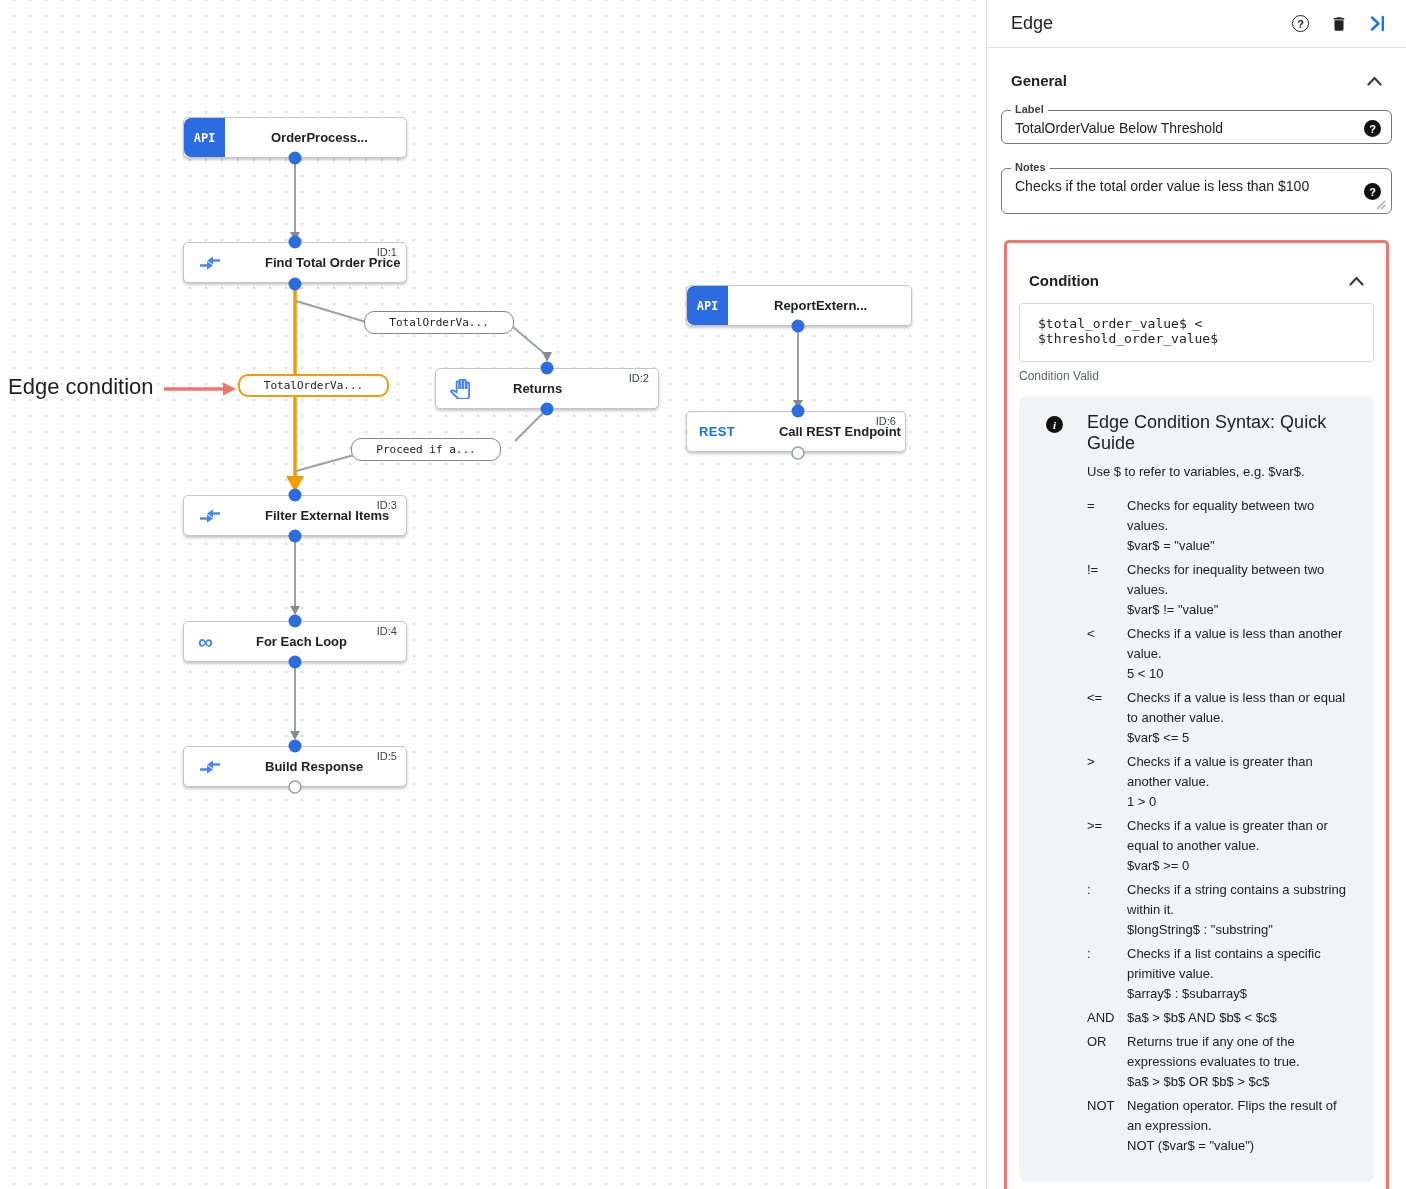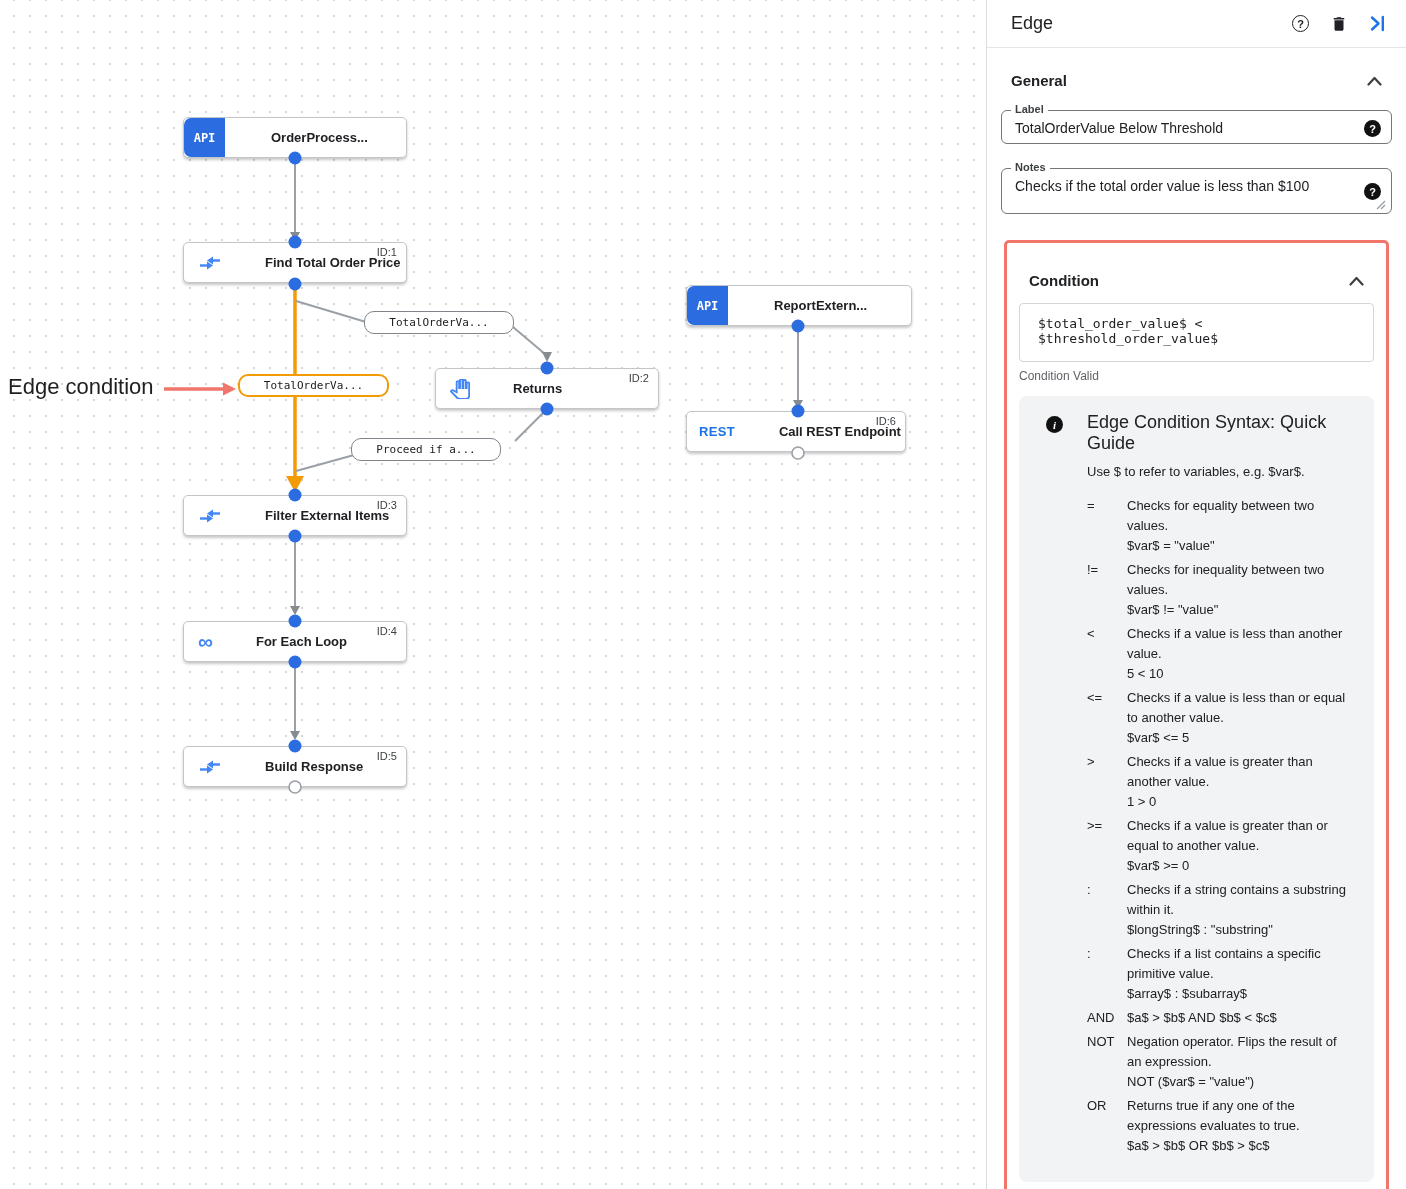--- a/index.html
+++ b/index.html
@@ -321,31 +321,31 @@
                   <div>$array$ : $subarray$</div>
                 </div>
             </div>
             <div class="g-row">
               <div class="g-op">AND</div>
               <div class="g-txt">
                   <div>$a$ &gt; $b$ AND $b$ &lt; $c$</div>
                 </div>
             </div>
             <div class="g-row">
+              <div class="g-op">OR</div>
+              <div class="g-txt">
+                  <div>Returns true if any one of the expressions evaluates to true.</div>
+                  <div>$a$ &gt; $b$ OR $b$ &gt; $c$</div>
+                </div>
+            </div>
+            <div class="g-row">
               <div class="g-op">NOT</div>
               <div class="g-txt">
                   <div>Negation operator. Flips the result of an expression.</div>
                   <div>NOT ($var$ = "value")</div>
-                </div>
-            </div>
-            <div class="g-row">
-              <div class="g-op">OR</div>
-              <div class="g-txt">
-                  <div>Returns true if any one of the expressions evaluates to true.</div>
-                  <div>$a$ &gt; $b$ OR $b$ &gt; $c$</div>
                 </div>
             </div>
           </div>
         </div>
       </div>
 
     </div>
   </div>
 </div>
 

